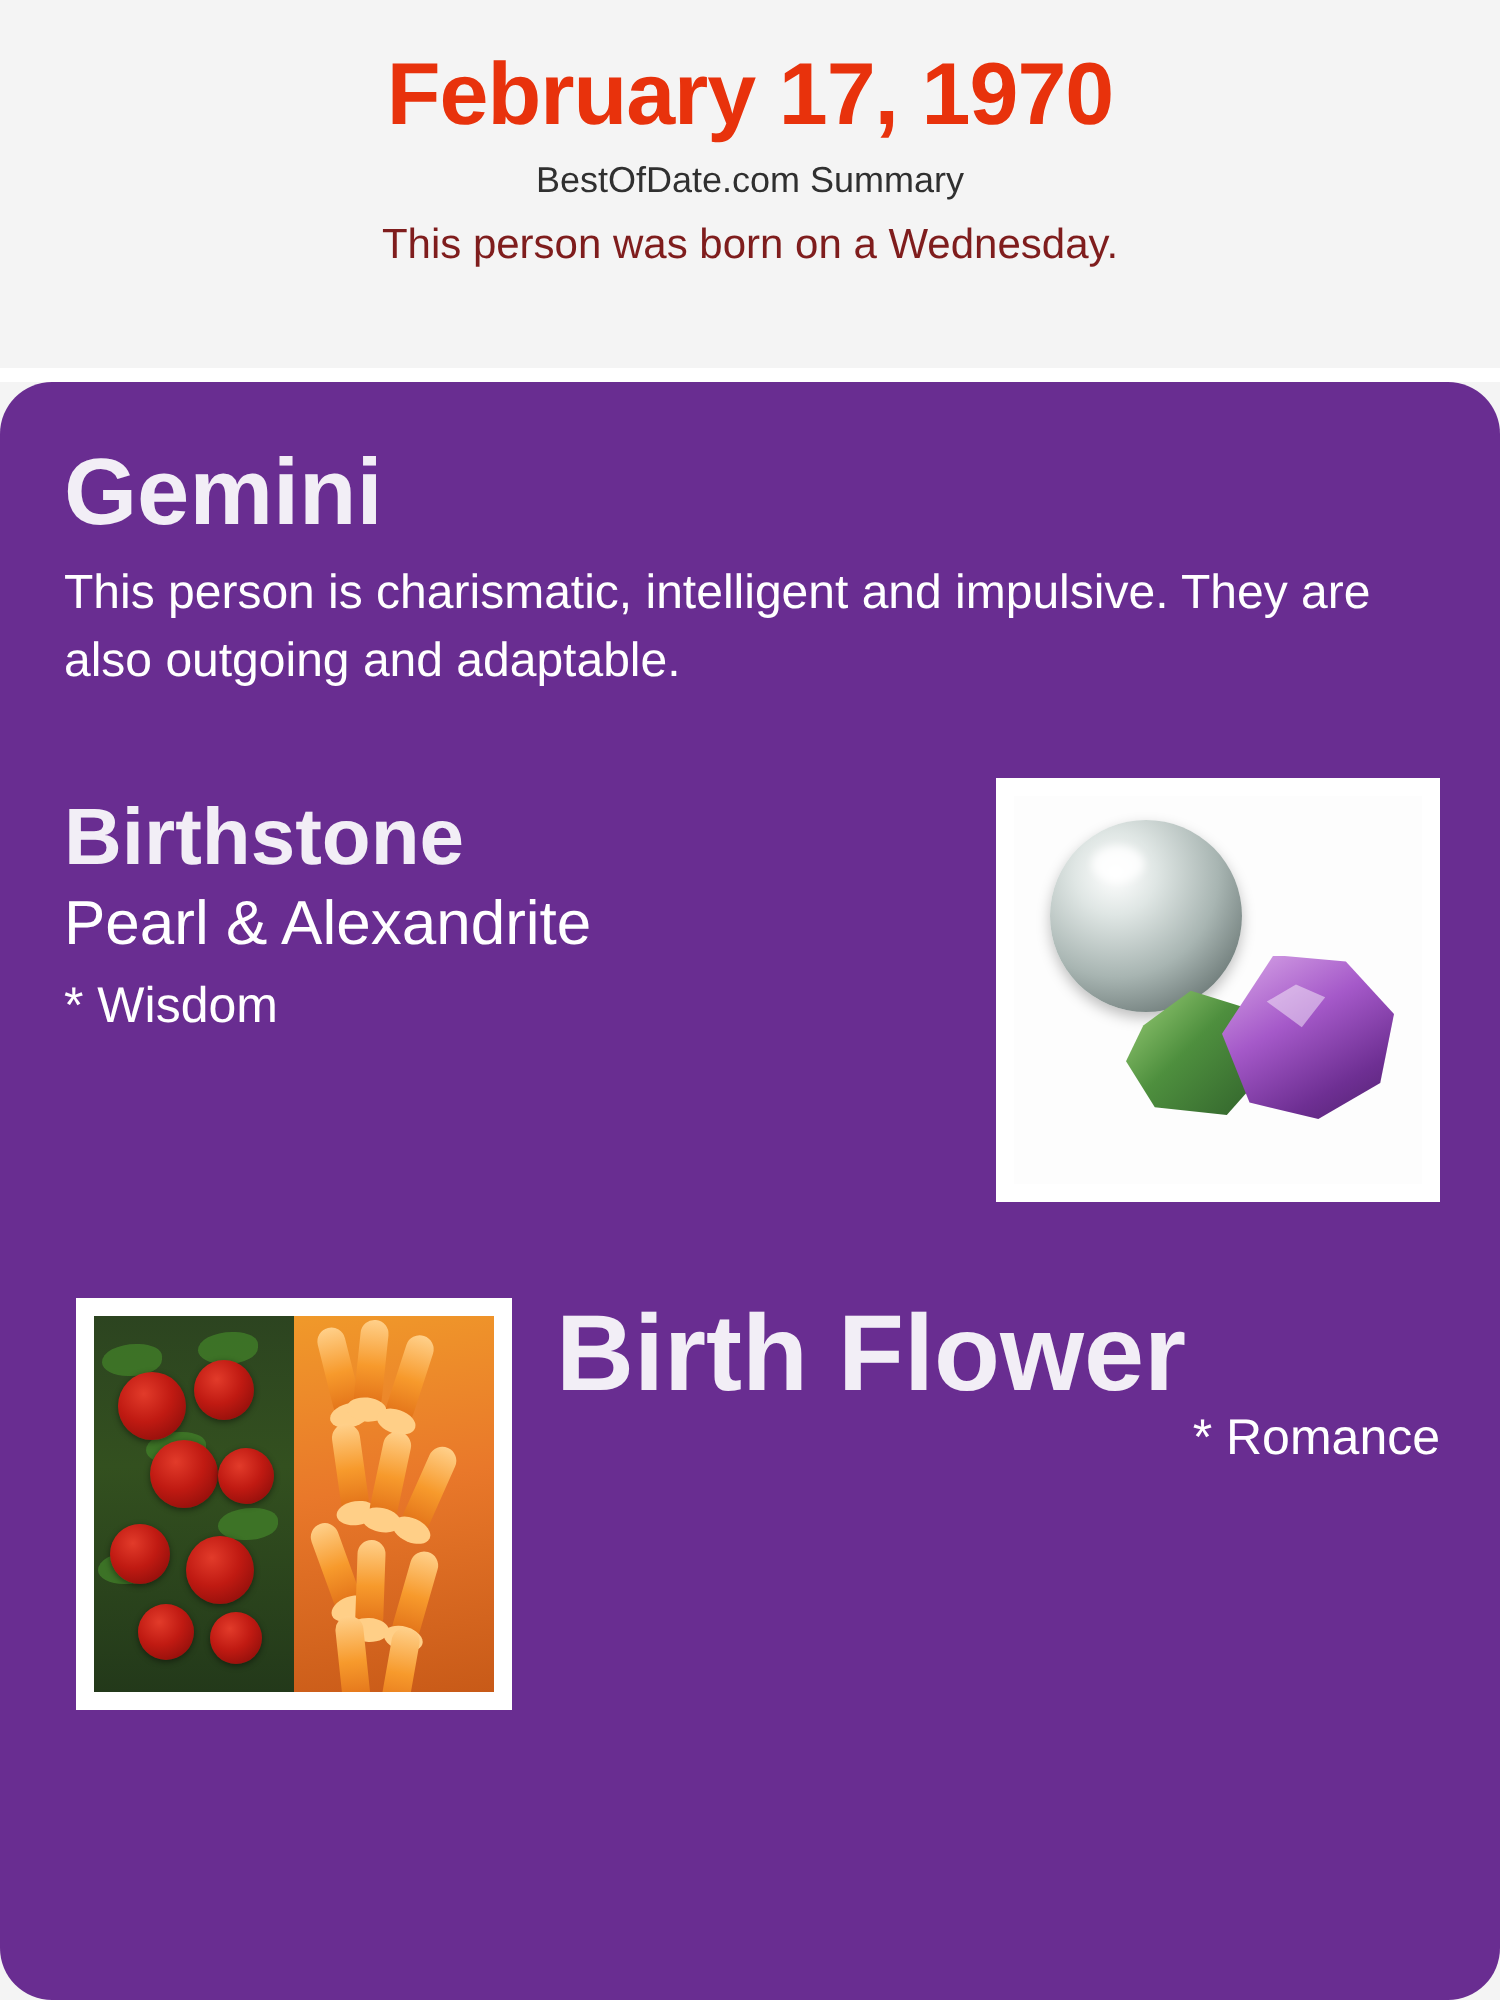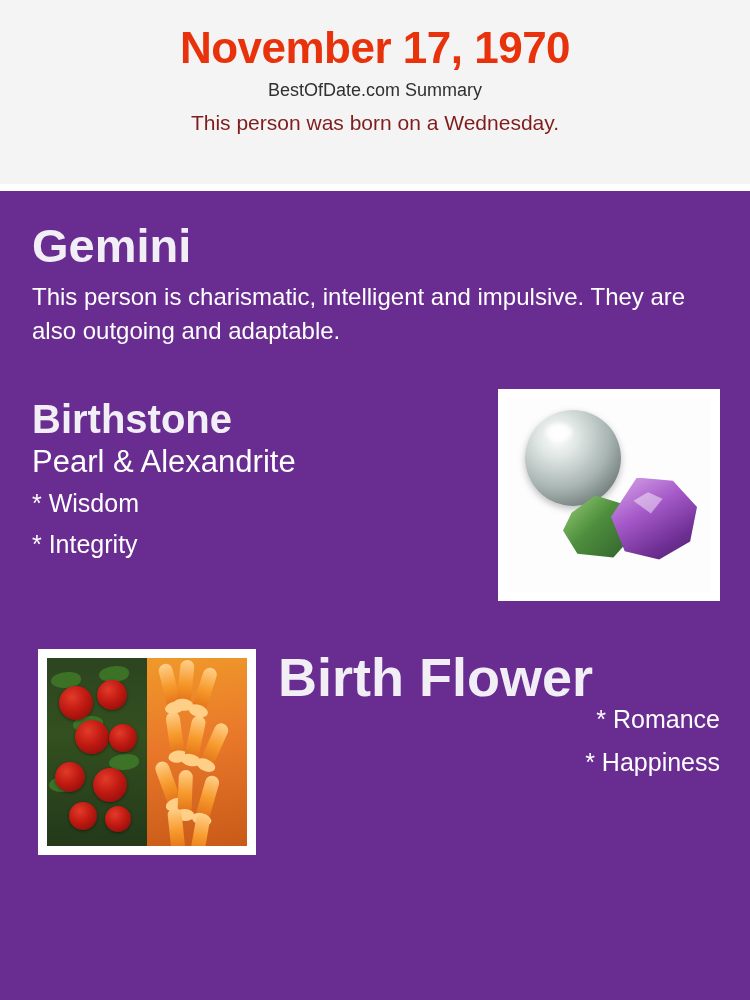--- a/index.html
+++ b/index.html
@@ -58,20 +58,21 @@
 
   
   .body-panel {
     background: #692d91;
     width: 750px;
     height: 809px;
     box-sizing: border-box;
     padding: 22px 30px 0 30px;
     position: relative;
     color: #ffffff;
+    border-radius: 26px;
   }
 
   .sign-name {
     font-size: 47px;
     font-weight: bold;
     color: #f2eef6;
     margin: 8px 0 10px 2px;
     line-height: 1.05;
   }
   .sign-desc {
@@ -277,38 +278,37 @@
     margin: 0 0 18px 6px;
     text-align: right;
   }
 </style>
 </head>
 <body>
 
 <div class="page">
 
   <div class="header">
-    <div class="header-date">November 17, 1970</div>
+    <div class="header-date">February 17, 1970</div>
     <div class="header-site">BestOfDate.com Summary</div>
     <div class="header-sub">This person was born on a Wednesday.</div>
   </div>
 
   <div class="divider"></div>
 
   <div class="body-panel">
 
     <div class="sign-name">Gemini</div>
     <div class="sign-desc">This person is charismatic, intelligent and impulsive. They are also outgoing and adaptable.</div>
 
     <div class="stone-block">
       <div class="stone-text">
         <div class="section-title">Birthstone</div>
         <div class="section-sub">Pearl &amp; Alexandrite</div>
         <div class="bullet">* Wisdom</div>
-        <div class="bullet">* Integrity</div>
       </div>
 
       <div class="stone-photo">
         <div class="stone-photo-inner">
           <div class="pearl"></div>
           <div class="alex-green"></div>
           <div class="alex-gem"></div>
         </div>
       </div>
     </div>
@@ -344,19 +344,18 @@
             <div class="trumpet" style="left:60px; top:118px; transform: rotate(16deg);"></div>
             <div class="trumpet" style="left:20px; top:150px; transform: rotate(-6deg);"></div>
             <div class="trumpet" style="left:50px; top:156px; transform: rotate(10deg);"></div>
           </div>
         </div>
       </div>
 
       <div class="flower-text">
         <div class="flower-title">Birth Flower</div>
         <div class="flower-bullet">* Romance</div>
-        <div class="flower-bullet">* Happiness</div>
       </div>
 
     </div>
 
   </div>
 </div>
 
 </body></html>

